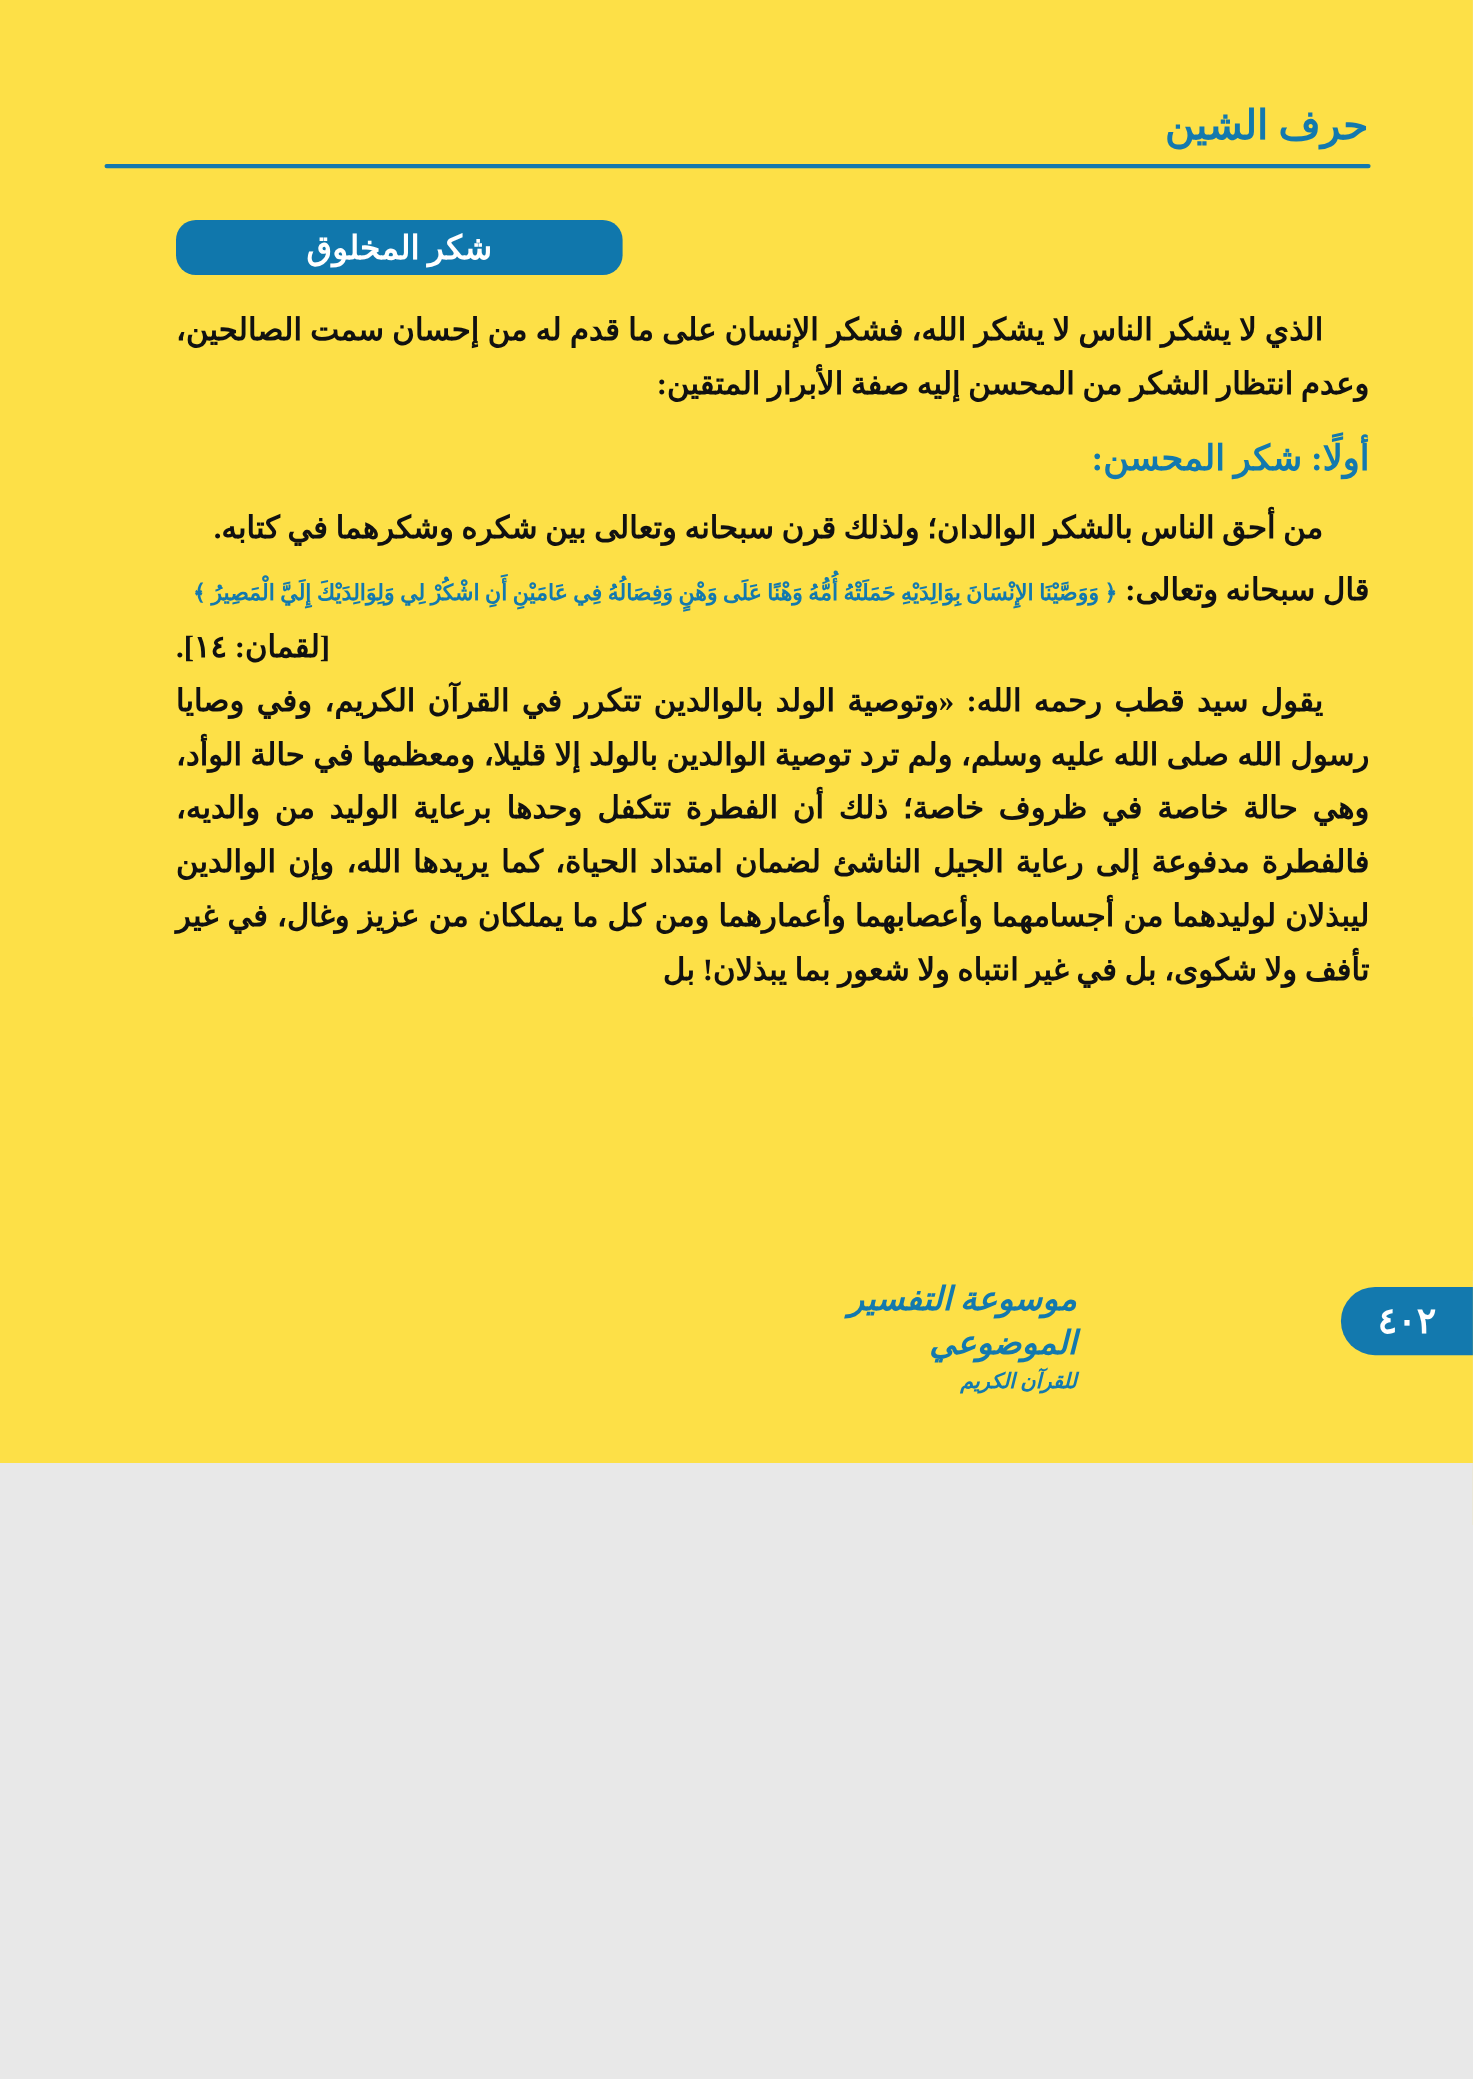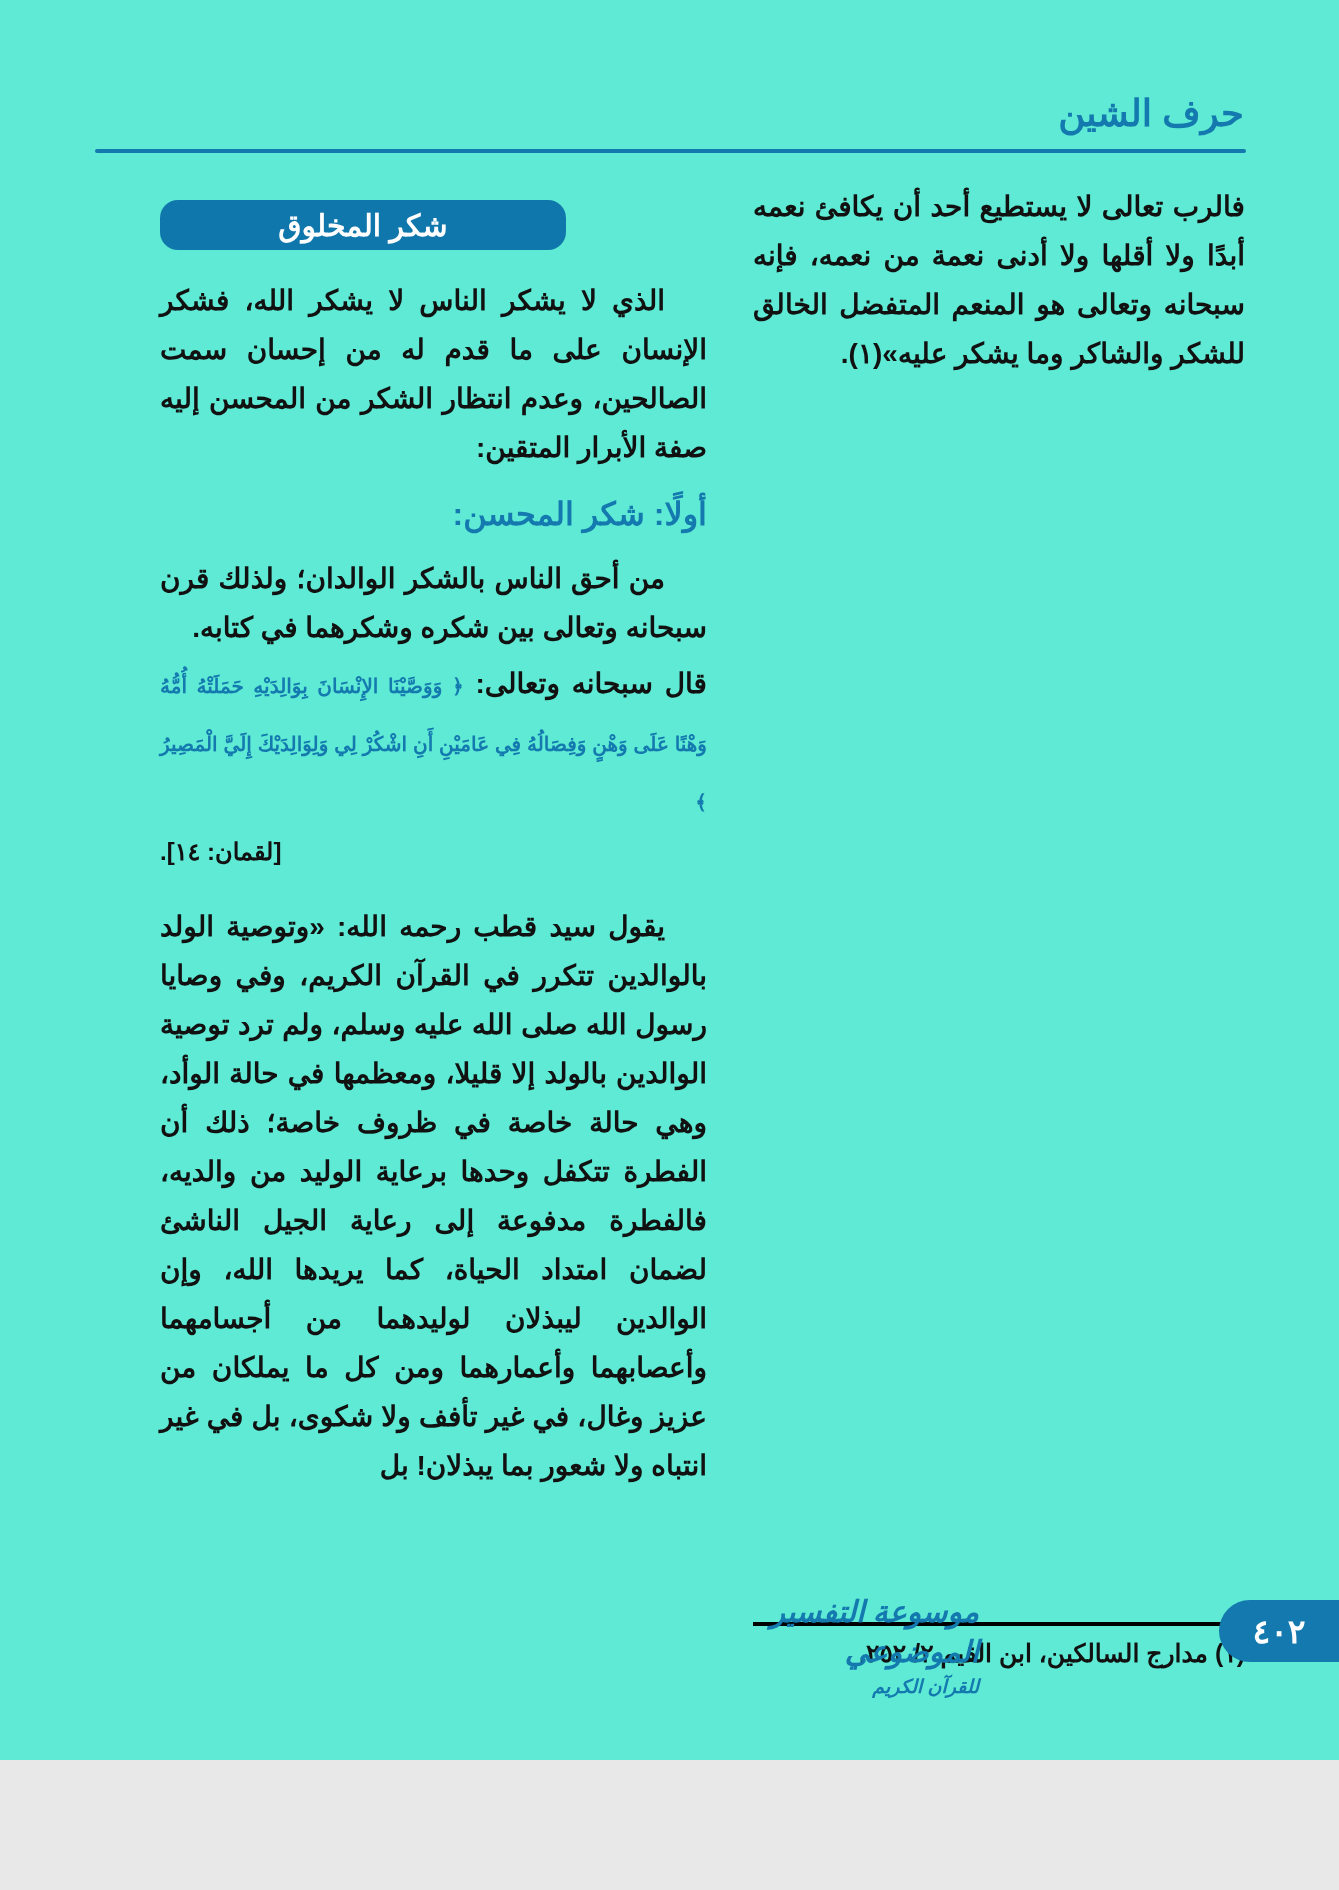--- a/index.html
+++ b/index.html
@@ -1,23 +1,23 @@
 <!DOCTYPE html>
 <html lang="ar" dir="rtl"><head>
 <meta charset="utf-8">
 <style>
   * { margin:0; padding:0; box-sizing:border-box; }
   html,body { background:#e8e8e8; }
   .page {
     position:relative;
-    width:1339px; height:1760px;
+    width:1339px; height:1330px;
     margin:0 auto;
-    background:#5eead4;
+    background:#fde047;
     direction:rtl;
-    font-family:Liberation Sans, sans-serif;
+    font-family:Liberation Serif, serif;
     overflow:hidden;
   }
 
   
   .header-title {
     position:absolute; top:92px; right:95px;
     font-size:37px; font-weight:bold; color:#1379ae;
     letter-spacing:-1px;
   }
   .header-rule {
@@ -59,22 +59,22 @@
     margin:16px 0 14px 0; line-height:52px;
   }
 
   .verse-para {
     font-size:28px; font-weight:bold; line-height:56px;
     text-align:justify; margin-top:4px;
   }
   .verse-para .intro { color:#111; }
   .verse-para .verse { color:#1379ae; font-size:20px; }
   .verse-ref {
-    text-align:left; font-size:24px; font-weight:bold; color:#111;
-    line-height:44px; margin-bottom:28px;
+    text-align:left; font-size:28px; font-weight:bold; color:#111;
+    line-height:44px; margin-bottom:2px;
   }
 
   
   .footnote {
     position:absolute; right:94px; width:492px; top:1622px;
   }
   .footnote-rule { height:4px; background:#000; width:100%; }
   .footnote-text {
     padding-top:6px;
     font-size:25px; font-weight:bold; color:#111; line-height:42px;
@@ -103,23 +103,20 @@
 </head>
 <body>
 
 <div class="page">
 
   <div class="header-title">حرف الشين</div>
   <div class="header-rule"></div>
 
   <div class="content">
 
-    <div class="col-right">
-      <p class="body">فالرب تعالى لا يستطيع أحد أن يكافئ نعمه أبدًا ولا أقلها ولا أدنى نعمة من نعمه، فإنه سبحانه وتعالى هو المنعم المتفضل الخالق للشكر والشاكر وما يشكر عليه»(١).</p>
-    </div>
 
     <div class="col-left">
 
       <div class="section-box">
         <span class="label">شكر المخلوق</span>
       </div>
 
       <p class="body indent">الذي لا يشكر الناس لا يشكر الله، فشكر الإنسان على ما قدم له من إحسان سمت الصالحين، وعدم انتظار الشكر من المحسن إليه صفة الأبرار المتقين:</p>
 
       <div class="subheading">أولًا: شكر المحسن:</div>

